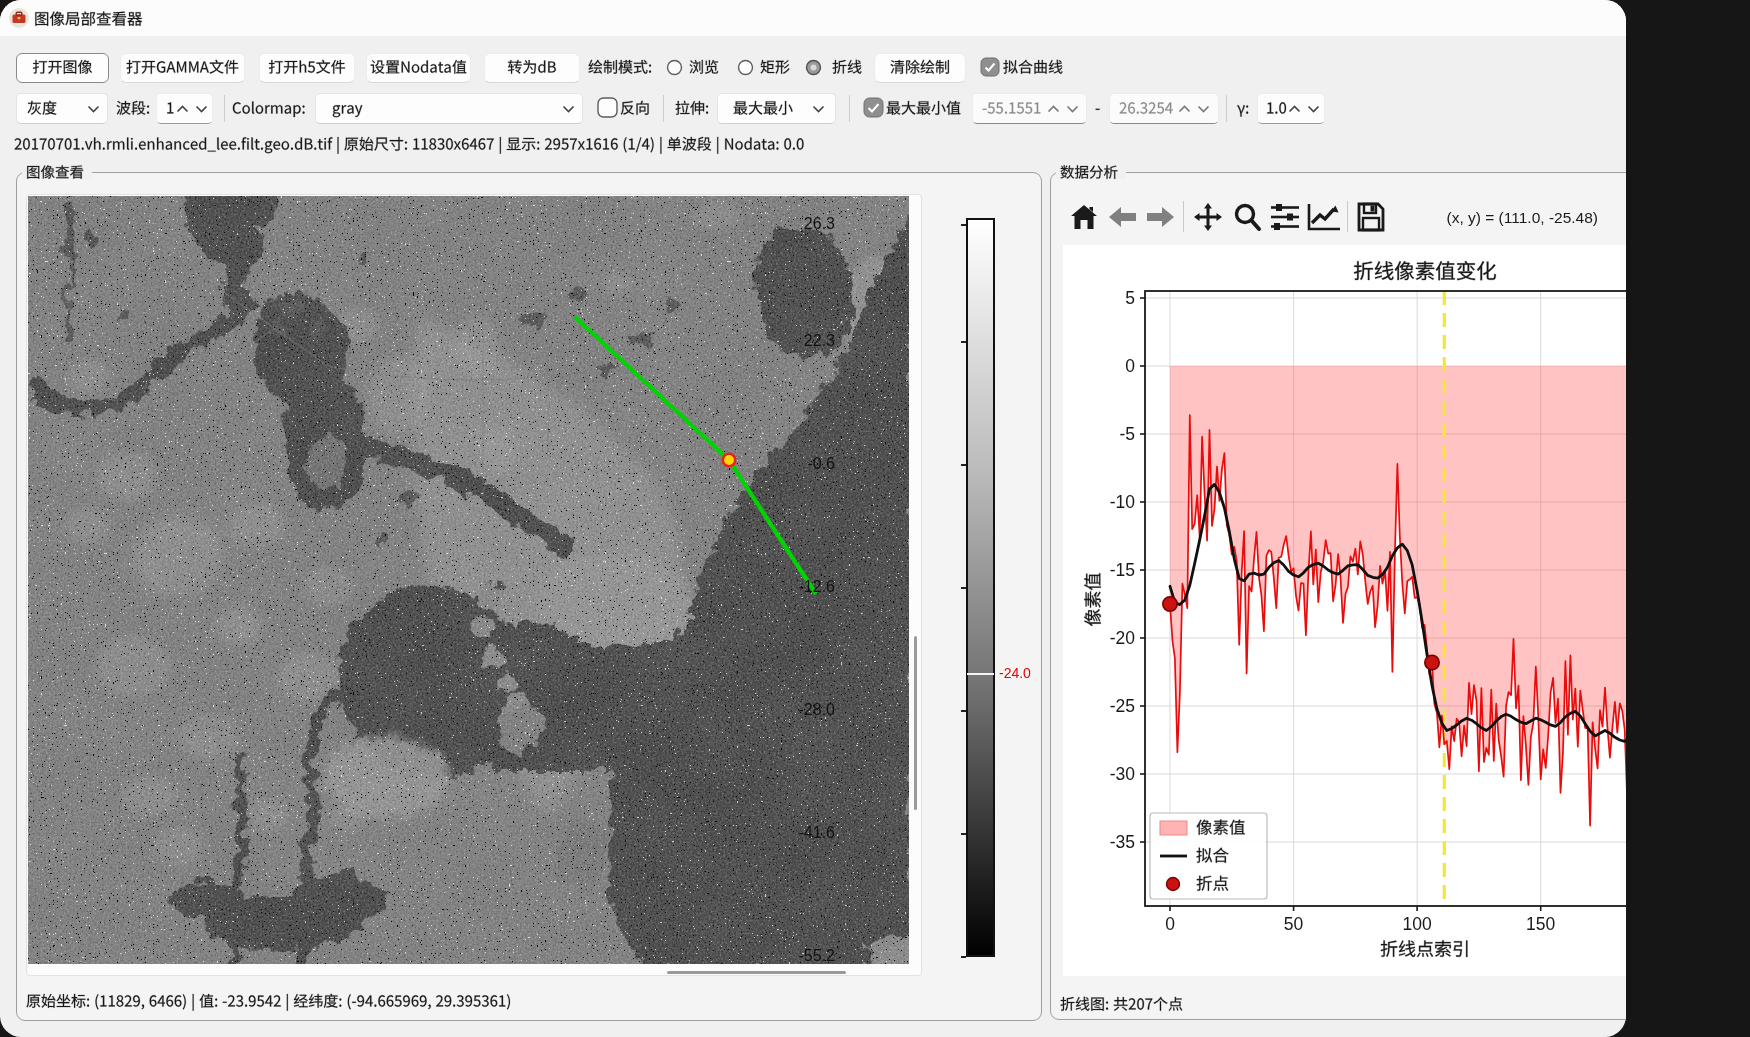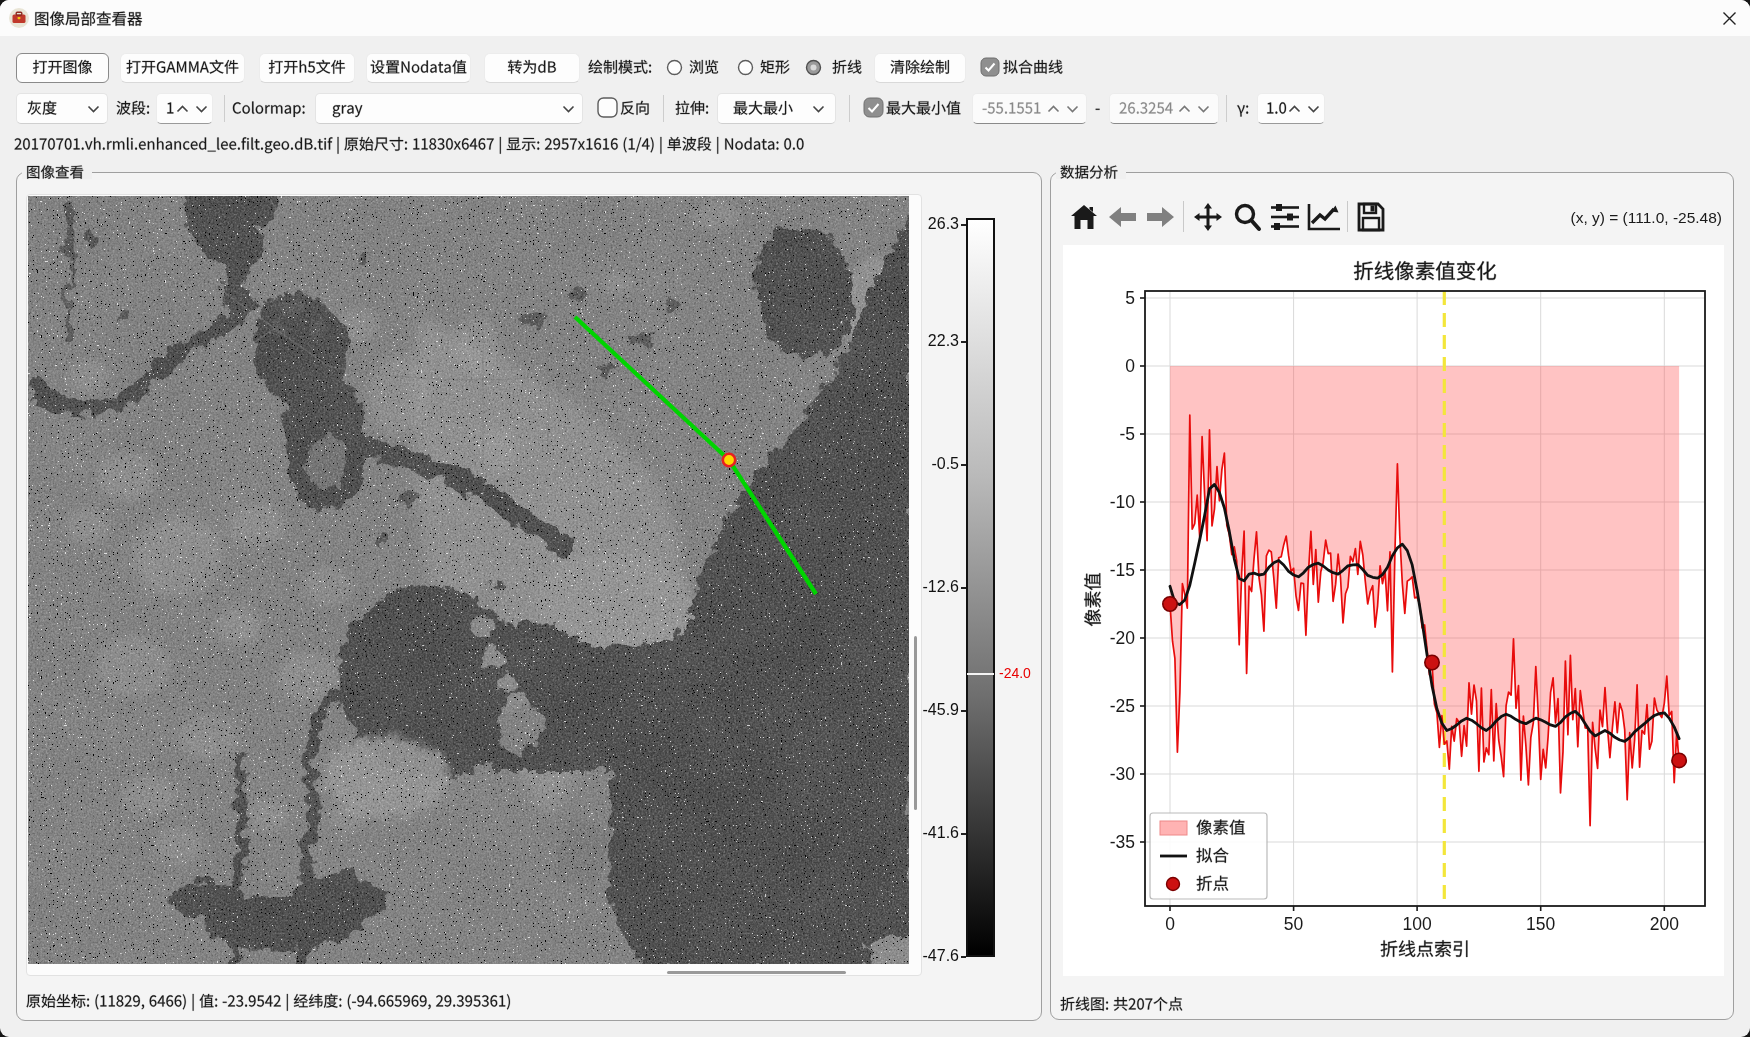--- a/index.html
+++ b/index.html
@@ -1,16 +1,16 @@
 <!DOCTYPE html>
 <html><head><meta charset="utf-8"><style>
 * { margin:0; padding:0; box-sizing:border-box; }
 html,body { width:1750px; height:1037px; background:#161616; font-family:"Liberation Sans",sans-serif; }
-#win { position:absolute; left:0; top:0; width:1750px; height:1037px; background:#f0f0f0;
-       border-radius:9px; overflow:hidden; }
+#win { position:absolute; left:0; top:0; width:1626px; height:1037px; background:#f0f0f0;
+       border-radius:21px; overflow:hidden; }
 #tbar { position:absolute; left:0; top:0; width:100%; height:36px; background:#fcfcfc; }
 .btn { position:absolute; height:30px; background:#fdfdfd; border:1px solid #ececec;
         border-bottom-color:#d9d9d9; border-radius:6px; }
 .btn.def { border:1.2px solid #8a8a8a; background:#fdfdfd; }
 .inp { position:absolute; height:31px; background:#fdfdfd; border:1px solid #ececec;
         border-bottom:1.6px solid #9a9a9a; border-radius:5px; }
 .cmb { position:absolute; height:31px; background:#fdfdfd; border:1px solid #e4e4e4;
         border-bottom-color:#cfcfcf; border-radius:5px; }
 .sep { position:absolute; width:1px; background:#cdcdcd; }
 .gb  { position:absolute; border:1px solid #9f9f9f; border-radius:9px; background:#f4f4f4; }
@@ -230,29 +230,29 @@
 </svg>
   <div style="position:absolute;left:667px;top:971px;width:179px;height:2.5px;background:#999;border-radius:2px"></div>
   <div style="position:absolute;left:914px;top:636px;width:2.5px;height:174px;background:#999;border-radius:2px"></div>
 
   <div style="position:absolute;left:966px;top:218px;width:29px;height:739px;border:2px solid #111;
        background:linear-gradient(180deg,#ffffff 0%,#b9b9b9 35%,#6e6e6e 65%,#000 100%)"></div>
   <div class="cbl" style="top:215px">26.3</div>
     <div style="position:absolute;left:961px;top:224px;width:5px;height:1.5px;background:#222"></div>
     <div class="cbl" style="top:332px">22.3</div>
     <div style="position:absolute;left:961px;top:341px;width:5px;height:1.5px;background:#222"></div>
-    <div class="cbl" style="top:455px">-0.5</div>
+    <div class="cbl" style="top:455px">-0.6</div>
     <div style="position:absolute;left:961px;top:464px;width:5px;height:1.5px;background:#222"></div>
     <div class="cbl" style="top:578px">-12.6</div>
     <div style="position:absolute;left:961px;top:587px;width:5px;height:1.5px;background:#222"></div>
-    <div class="cbl" style="top:701px">-45.9</div>
+    <div class="cbl" style="top:701px">-28.0</div>
     <div style="position:absolute;left:961px;top:710px;width:5px;height:1.5px;background:#222"></div>
     <div class="cbl" style="top:824px">-41.6</div>
     <div style="position:absolute;left:961px;top:833px;width:5px;height:1.5px;background:#222"></div>
-    <div class="cbl" style="top:947px">-47.6</div>
+    <div class="cbl" style="top:947px">-55.2</div>
     <div style="position:absolute;left:961px;top:956px;width:5px;height:1.5px;background:#222"></div>
   <div style="position:absolute;left:967px;top:673px;width:27px;height:2px;background:#f4f4f4"></div>
   <div class="lat" style="left:999px;top:665px;color:#e80000;font-size:14px">-24.0</div>
 
   <svg style="left:1069px;top:203px" width="30" height="28" viewBox="0 0 30 28">
       <path d="M15 2 L28 13 L24.5 13 L24.5 26 L18.5 26 L18.5 17 L11.5 17 L11.5 26 L5.5 26 L5.5 13 L2 13 Z" fill="#1a1a1a"></path>
       <path d="M20.5 4 L24 4 L24 9 L20.5 6.2 Z" fill="#1a1a1a"></path>
     </svg>
     <svg style="left:1108px;top:206px" width="30" height="22" viewBox="0 0 30 22">
       <path d="M13 1 L13 7 L28 7 L28 15 L13 15 L13 21 L1 11 Z" fill="#808080"></path>

